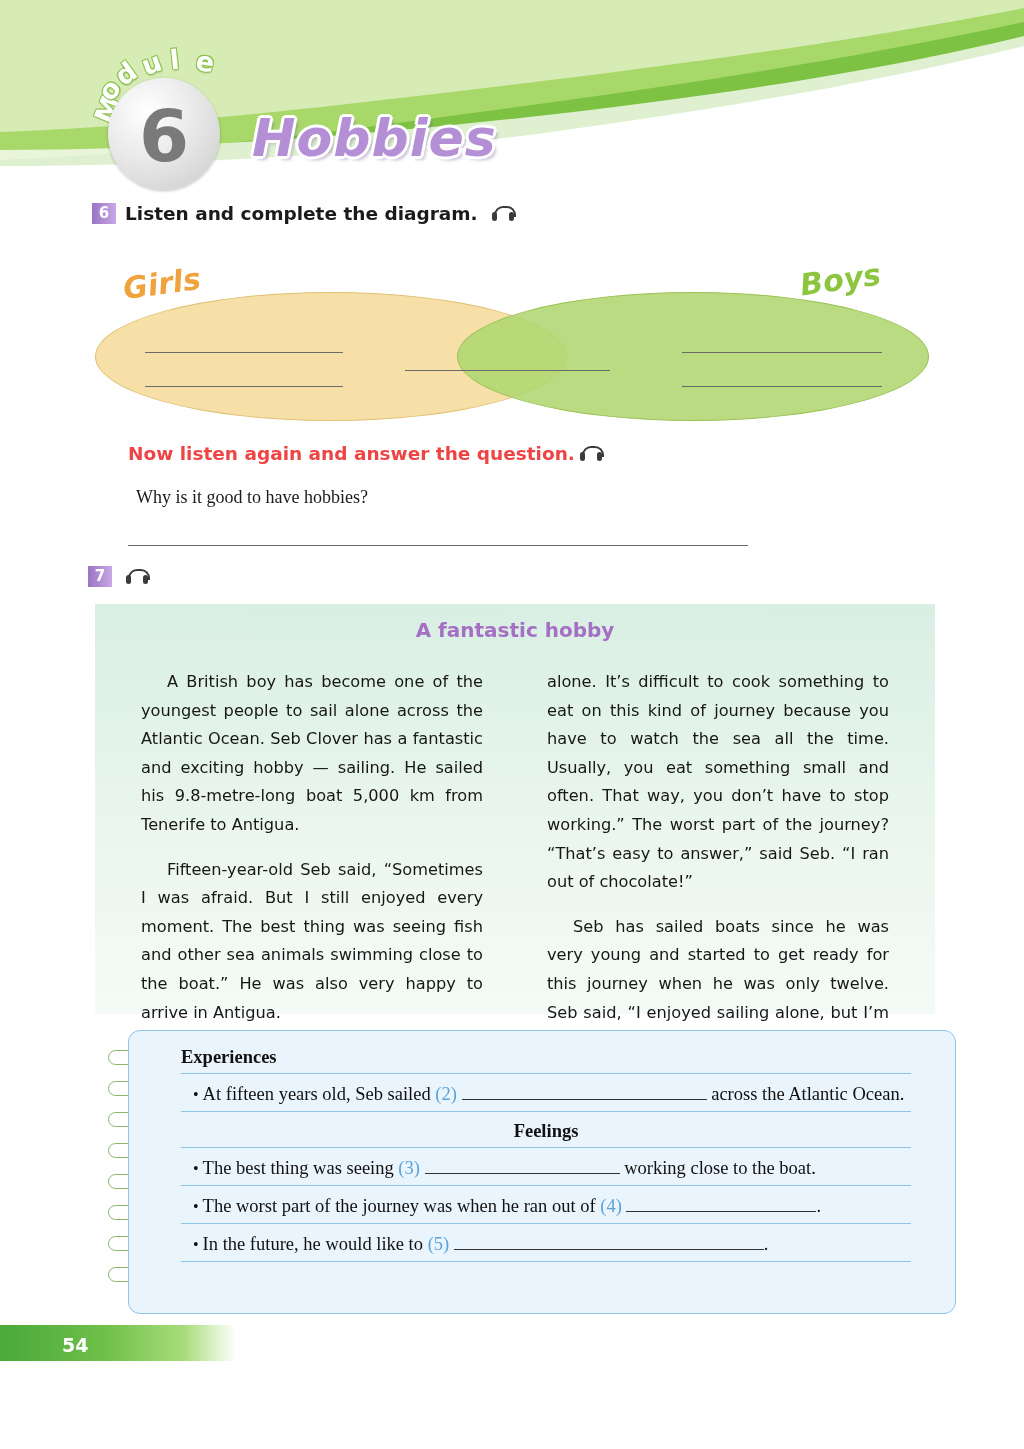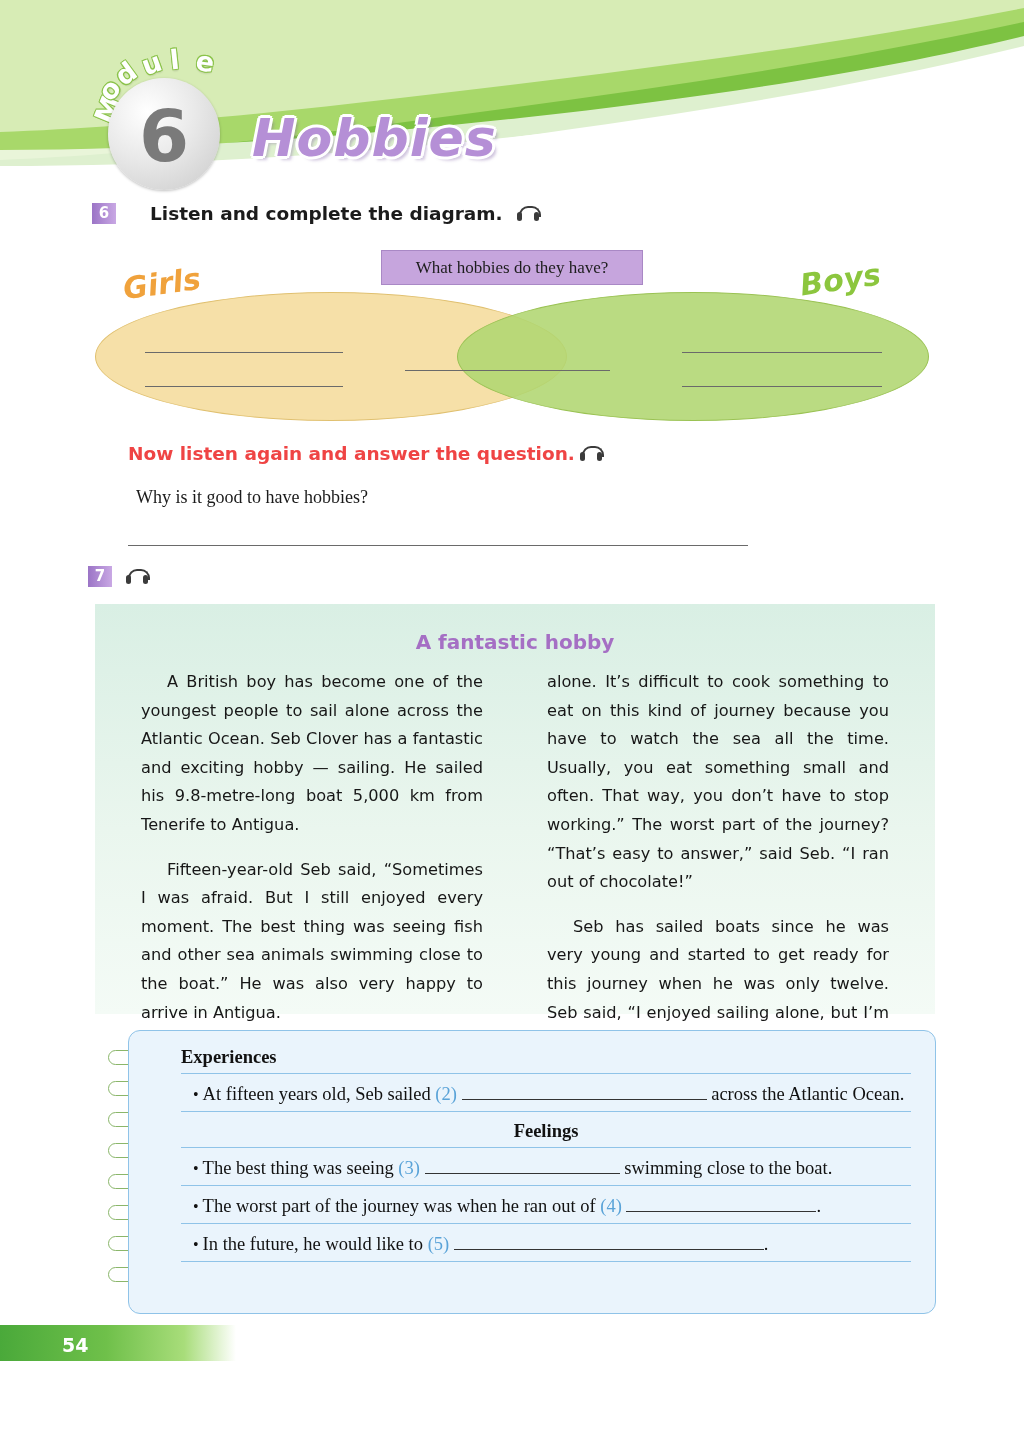--- a/index.html
+++ b/index.html
@@ -101,21 +101,20 @@
     font-family: "DejaVu Sans", sans-serif;
     font-weight: bold;
     font-size: 15px;
     background: linear-gradient(to right, #9b74c6, #c9a8e4);
   }
   .ex-label {
     font-family: "DejaVu Sans", sans-serif;
     font-size: 18.5px;
     font-weight: bold;
     color: #1b1b1b;
-    margin-left: 25px;
   }
   .headphone {
     display: inline-block;
     width: 22px;
     height: 18px;
     position: relative;
     margin-left: 5px;
   }
   .headphone .band {
     position: absolute;
@@ -239,21 +238,21 @@
   .passage-panel {
     position: absolute;
     left: 95px;
     top: 604px;
     width: 840px;
     height: 410px;
     background: linear-gradient(to bottom, #d9efe4 0%, #eaf6ee 55%, #f4fbf6 100%);
   }
   .passage-title {
     position: absolute;
-    left: 0; top: 26px;
+    left: 0; top: 14px;
     width: 840px;
     text-align: center;
     font-family: "DejaVu Sans", sans-serif;
     font-size: 20px;
     font-weight: bold;
     color: #a56fc4;
   }
   .cols {
     position: absolute;
     left: 30px;
@@ -276,20 +275,21 @@
   
   .notes-box {
     position: absolute;
     left: 128px;
     top: 1030px;
     width: 806px;
     height: 282px;
     background: #eaf4fc;
     border: 1.6px solid #8fc3e8;
     border-radius: 12px;
+    padding-left: 20px;
   }
   .spiral {
     position: absolute;
     left: 108px;
     top: 1048px;
     width: 40px;
     height: 250px;
   }
   .spiral .ring {
     position: absolute;
@@ -398,21 +398,20 @@
   <div class="ellipse ellipse-right"></div>
 
   <div class="venn-line" style="left:50px;  top:112px; width:198px;"></div>
   <div class="venn-line" style="left:50px;  top:146px; width:198px;"></div>
   <div class="venn-line" style="left:310px; top:130px; width:205px;"></div>
   <div class="venn-line" style="left:587px; top:112px; width:200px;"></div>
   <div class="venn-line" style="left:587px; top:146px; width:200px;"></div>
 
   <div class="label-girls">Girls</div>
   <div class="label-boys">Boys</div>
-  <div class="question-chip">What hobbies do they have?</div>
 </div>
 
 <div class="now-listen">
   <span class="txt">Now listen again and answer the question.</span>
   <span class="headphone">
     <span class="band"></span>
       <span class="ear-l"></span>
       <span class="ear-r"></span>
   </span>
 </div>
@@ -462,21 +461,21 @@
 
     <div class="note-row">
       <span class="bullet">•</span><span>At fifteen years old, Seb sailed </span><span class="marker">(2)</span>
       <span class="blank" style="width:245px;"></span><span> across the Atlantic Ocean.</span>
     </div>
 
     <div class="notes-heading second">Feelings</div>
 
     <div class="note-row">
       <span class="bullet">•</span><span>The best thing was seeing </span><span class="marker">(3)</span>
-      <span class="blank" style="width:195px;"></span><span> swimming close to the boat.</span>
+      <span class="blank" style="width:195px;"></span><span> working close to the boat.</span>
     </div>
 
     <div class="note-row">
       <span class="bullet">•</span><span>The worst part of the journey was when he ran out of </span><span class="marker">(4)</span>
       <span class="blank" style="width:190px;"></span><span>.</span>
     </div>
 
     <div class="note-row">
       <span class="bullet">•</span><span>In the future, he would like to </span><span class="marker">(5)</span>
       <span class="blank" style="width:310px;"></span><span>.</span>

